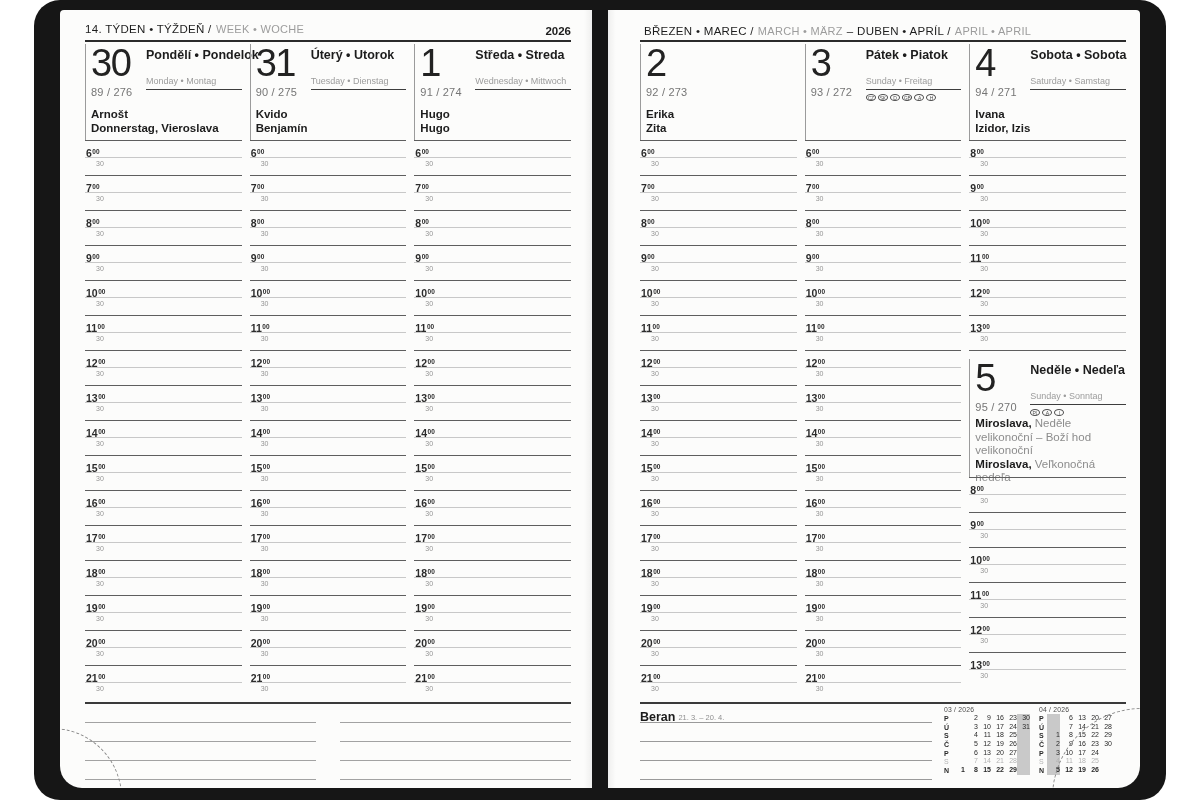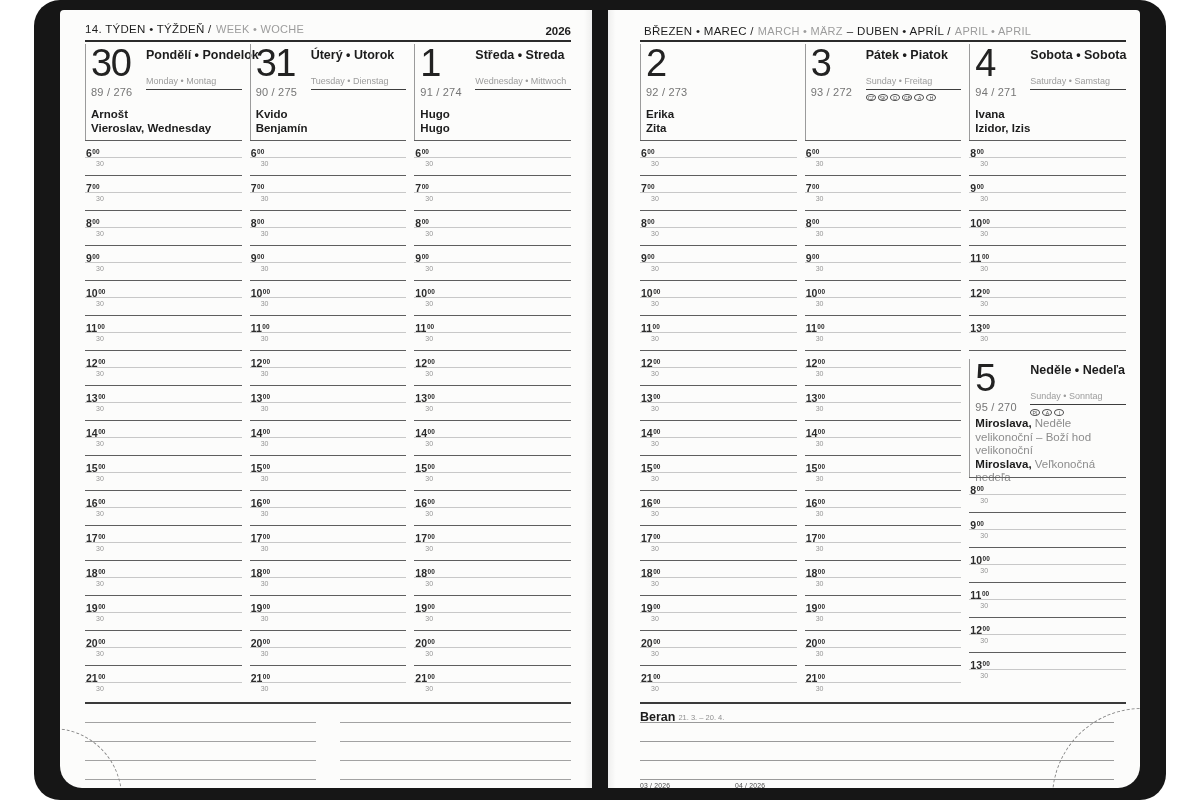--- a/index.html
+++ b/index.html
@@ -83,21 +83,21 @@
     height:18px;border-top:1px solid #c8c8c8;box-sizing:border-box;
     padding:2px 0 0 11px;font-size:7px;color:#949494;
   }
   .grid.closed{border-bottom:1.5px solid #5e5e5e;}
 
   
   .pg-foot{position:absolute;left:0;right:0;top:688px;border-top:2.2px solid #3a3a3a;height:70px;box-sizing:border-box;}
   .foot-left{display:flex;gap:24px;padding-top:0;}
   .line-col{flex:1;}
   .nline{height:18px;border-bottom:1.1px solid #a2a2a2;}
-  .foot-flex{display:flex;height:100%;flex-direction:column;}
+  .foot-flex{display:flex;height:100%;}
   .zod-col{flex:1;padding-right:12px;}
   .zrow{height:18px;border-bottom:1.1px solid #9a9a9a;position:relative;}
   .zname{font-weight:700;font-size:12.5px;color:#1c1c1c;position:relative;top:3px;}
   .zrange{font-size:7.5px;color:#8f8f8f;margin-left:3px;position:relative;top:2px;}
   .cal-col{width:182px;flex:0 0 182px;display:flex;gap:8px;padding-top:2px;}
   .mcal{flex:1;min-width:0;}
   .mcal-title{font-size:6.8px;color:#4c4c4c;margin-bottom:1px;letter-spacing:0.2px;}
   .mrow{display:flex;height:8.7px;align-items:center;}
   .mletter{width:8px;flex:0 0 8px;font-size:7px;font-weight:700;color:#2a2a2a;}
   .mcell{width:13px;flex:0 0 13px;text-align:right;font-size:7px;color:#2a2a2a;height:8.7px;line-height:8.7px;}
@@ -138,21 +138,21 @@
         </div>
         <div class="lbl-wrap">
           <div class="t1">Pondělí • Pondelok</div>
           <div class="t2">Monday • Montag</div>
           <div class="lbl-rule"></div>
           <div class="icons-row"></div>
         </div>
       </div>
       <div class="names">
                   <div class="nline2"><span class="nb">Arnošt</span></div>
-                  <div class="nline2"><span class="nb">Vieroslav, Wednesday</span></div>
+                  <div class="nline2"><span class="nb">Donnerstag, Vieroslava</span></div>
                 </div>
     </div>
     <div class="grid">
                 <div class="hour">
                   <div class="h-top"><span class="h-num">6</span><span class="h-sup">00</span></div>
                   <div class="h-half">30</div>
                 </div>
                 <div class="hour">
                   <div class="h-top"><span class="h-num">7</span><span class="h-sup">00</span></div>
                   <div class="h-half">30</div>

